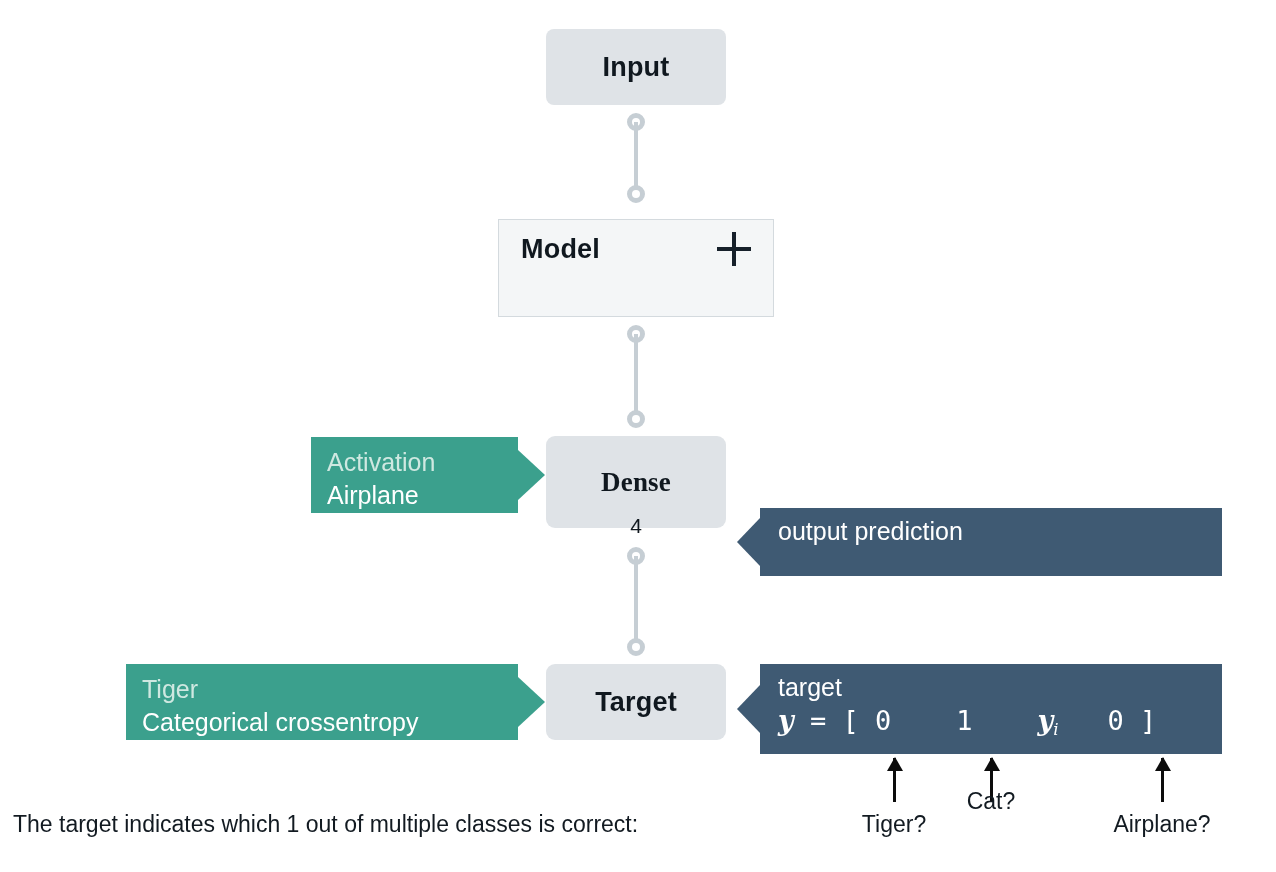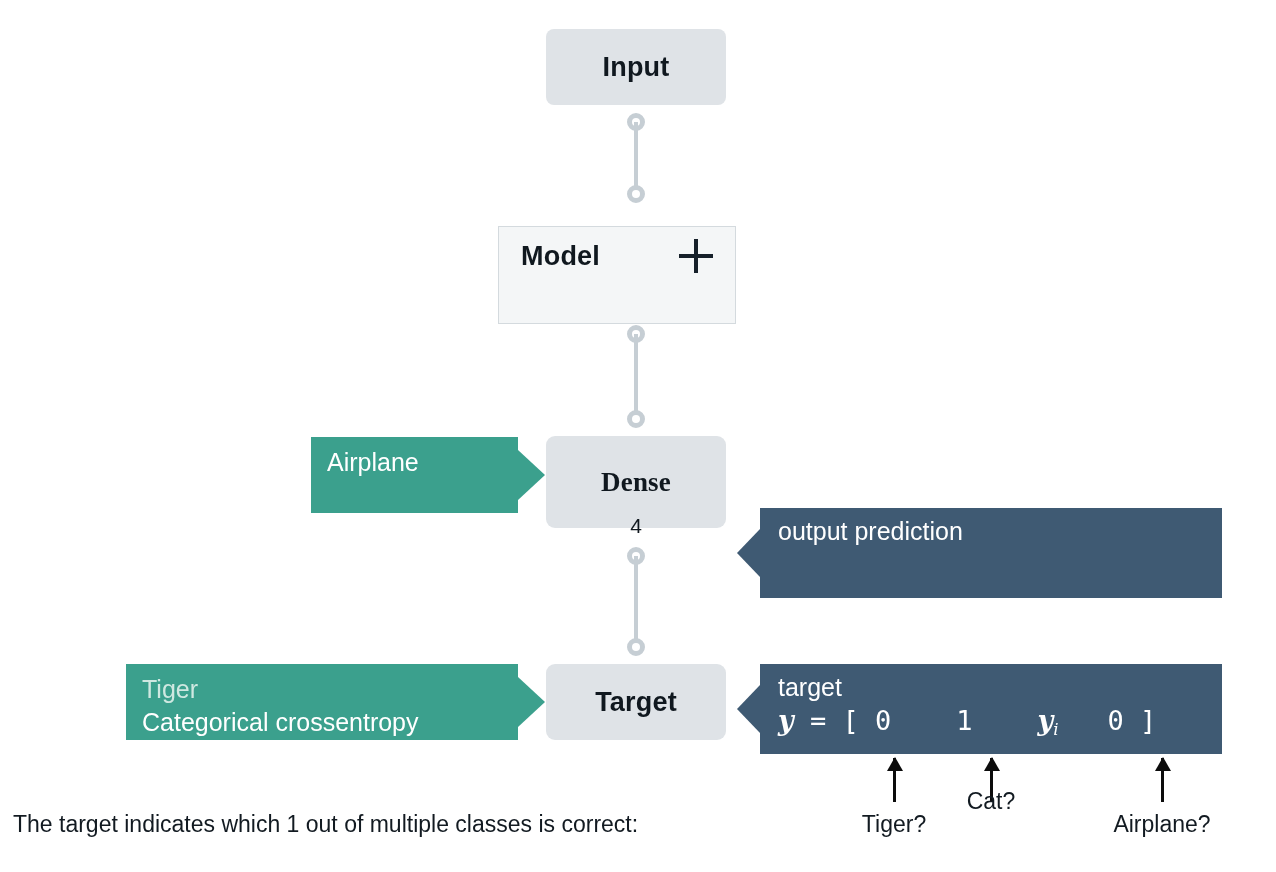--- a/index.html
+++ b/index.html
@@ -34,25 +34,24 @@
     color: #10181f;
   }
   #node-input  { left: 546px; top: 29px;  width: 180px; height: 76px; border-radius: 8px; }
   #node-dense  { left: 546px; top: 436px; width: 180px; height: 92px; font-family: Liberation Serif, serif; }
   #node-target { left: 546px; top: 664px; width: 180px; height: 76px; }
 
   
   #model-box {
     position: absolute;
     left: 498px; top: 219px;
-    width: 238px; height: 98px;
+    width: 276px; height: 98px;
     background: #f4f6f7;
     border: 1.5px solid #d4dade;
     box-sizing: border-box;
-    margin-top: 7px;
   }
   #model-label {
     position: absolute;
     left: 22px; top: 14px;
     font-weight: bold;
     font-size: 27px;
     color: #10181f;
     letter-spacing: 0.2px;
   }
   #model-expand {
@@ -176,21 +175,21 @@
     font-family: "DejaVu Serif", serif;
     font-style: italic;
     font-weight: bold;
   }
   .mathsym .sub {
     font-size: 0.62em;
     font-style: italic;
     font-weight: normal;
     vertical-align: -0.28em;
   }
-  #callout-output { left: 760px; top: 508px; width: 462px; height: 90px; }
+  #callout-output { left: 760px; top: 508px; width: 462px; height: 68px; }
   #callout-target { left: 760px; top: 664px; width: 462px; height: 90px; }
 
   
   .class-arrow {
     position: absolute;
     width: 3px;
     background: #0c0c0c;
   }
   .class-arrow::before {
     content: "";
@@ -245,20 +244,21 @@
     <span id="model-expand"></span>
   </div>
 
   <div class="connector" id="conn-2">
     <div class="dot top"></div>
     <div class="line"></div>
     <div class="dot bottom"></div>
   </div>
 
   <div class="callout-teal" id="callout-activation">
+    <div class="l1">Activation</div>
     <div class="l2">Airplane</div>
     <span class="tip"></span>
   </div>
 
   <div class="node" id="node-dense">
     <span>Dense</span>
   </div>
   <div id="dense-units">4</div>
 
   <div class="callout-slate" id="callout-output">

